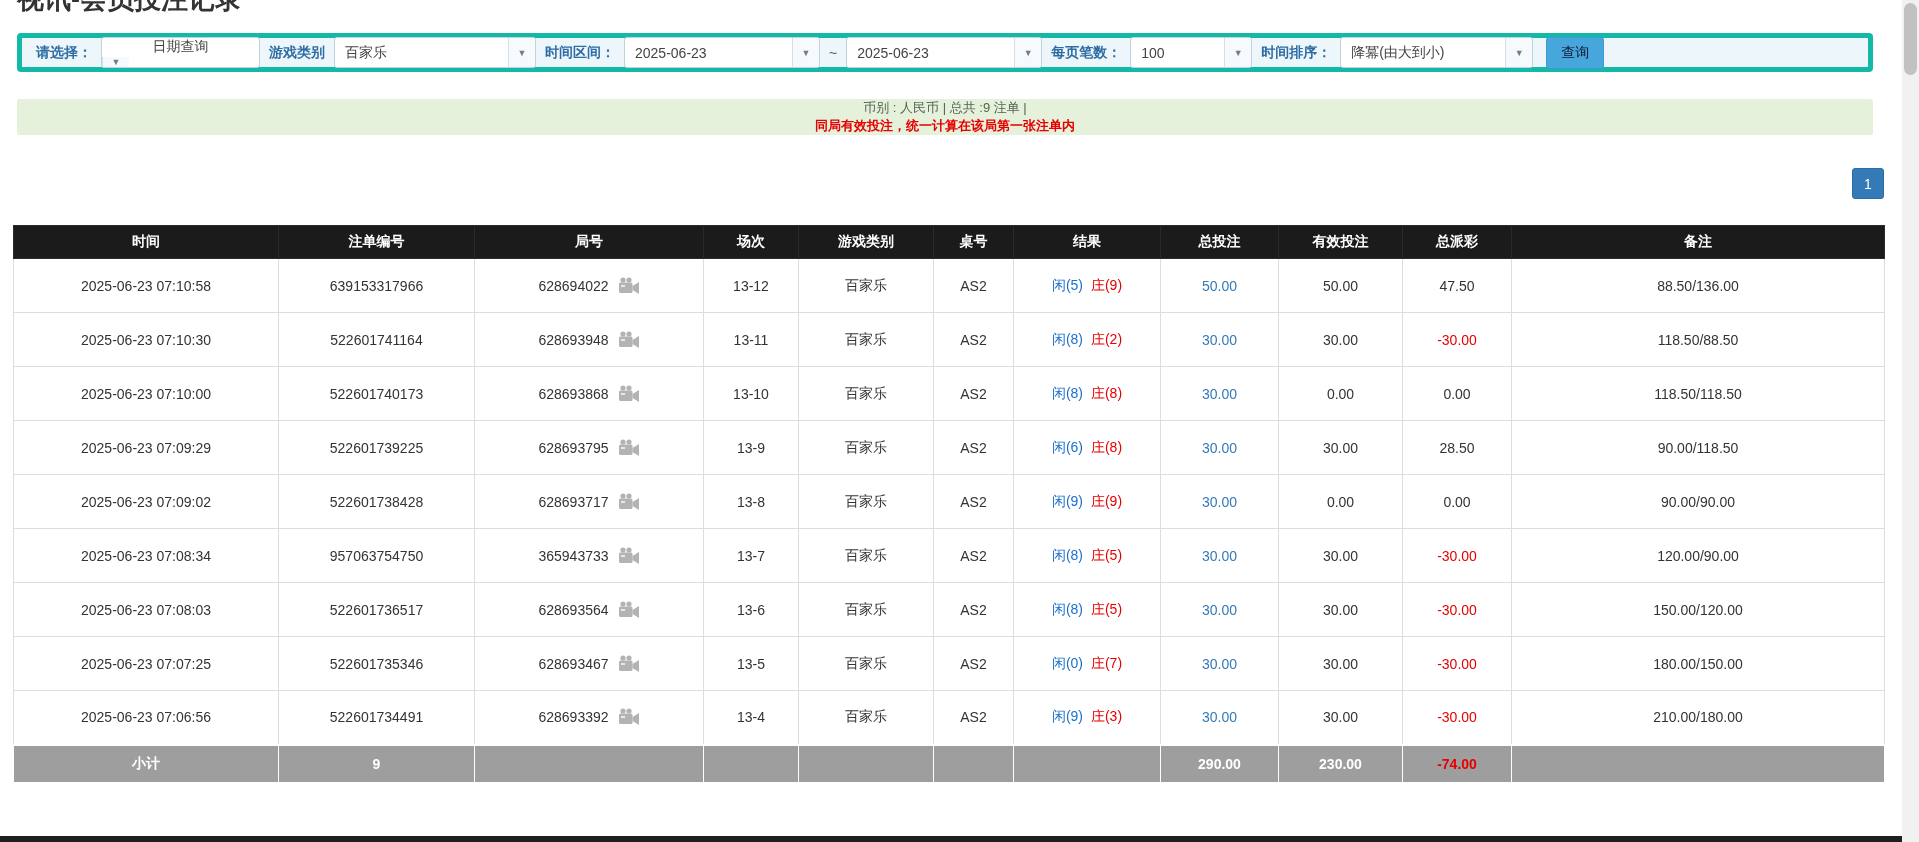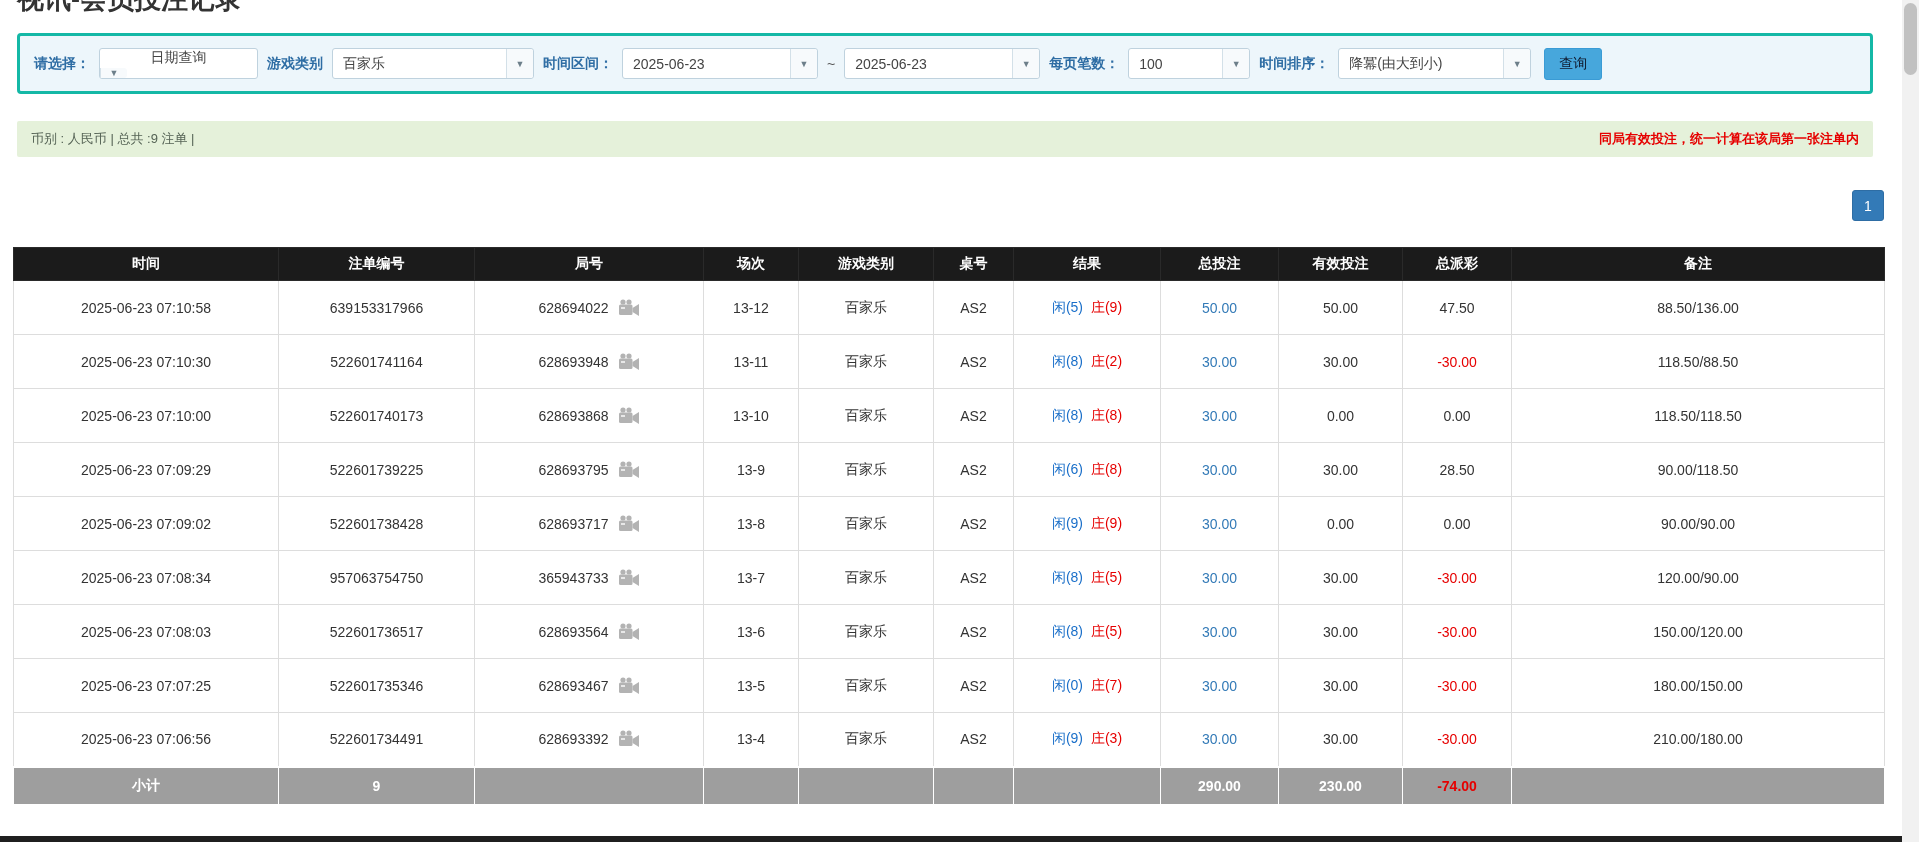--- a/index.html
+++ b/index.html
@@ -11,23 +11,23 @@
   .page { position: relative; width: 1919px; height: 842px; overflow: hidden; background: #fff; }
   .content { margin: 0 35px 0 13px; }
 
   .page-title {
     font-size: 27px; line-height: 27px; font-weight: bold; color: #333;
     margin: -14px 0 0 4px; white-space: nowrap;
   }
 
   
   .filter-bar {
-    margin: 20px 11px 0 4px; height: 61px;
+    margin: 20px 11px 0 4px; height: 39px;
     background: var(--filter-bg, #edf6fb);
-    border: 3px solid #14b8a6; border-radius: 4px;
+    border: 5px solid #14b8a6; border-radius: 4px;
     display: flex; align-items: center; padding: 2px 14px; gap: 9px;
   }
   .filter-label { color: var(--label-blue, #2e6da4); font-weight: bold; font-size: 14px; white-space: nowrap; }
   .select {
     display: inline-flex; align-items: center; height: 31px;
     background: #fff; border: 1px solid #bfd2de; border-radius: 3px; cursor: pointer;
   }
   .select .value { padding: 0 10px; font-size: 14px; color: #444; flex: 1; white-space: nowrap; overflow: hidden; }
   .select .arrow {
     width: 27px; align-self: stretch; display: flex; align-items: center; justify-content: center;
@@ -44,22 +44,23 @@
     height: 32px; padding: 0 14px; margin-left: 4px;
     background: var(--button-blue, #47a7dc); color: #0f172a;
     border: 1px solid #3a9bd5; border-radius: 3px; font-size: 14px; cursor: pointer;
     font-family: inherit;
   }
 
   
   .summary-bar {
     margin: 27px 11px 0 4px; height: 36px;
     background: var(--green-bar-bg, #e5f1da); border-radius: 2px;
-    display: flex; align-items: center; justify-content: space-between; padding: 0 14px;
+    display: flex; align-items: center; justify-content: space-between; padding: 0 26px;
     font-size: 13px;
+    flex-direction: column;
   }
   .summary-left { color: #556355; }
   .summary-right { color: var(--red, #e60000); font-weight: bold; }
 
   
   .pagination { margin-top: 33px; display: flex; justify-content: flex-end; }
   .page-btn {
     min-width: 32px; height: 31px; padding: 0 6px;
     background: var(--accent-blue, #337ab7); border: 1px solid #2e6da4;
     color: #fff; font-size: 14px; border-radius: 3px; cursor: pointer; font-family: inherit;

